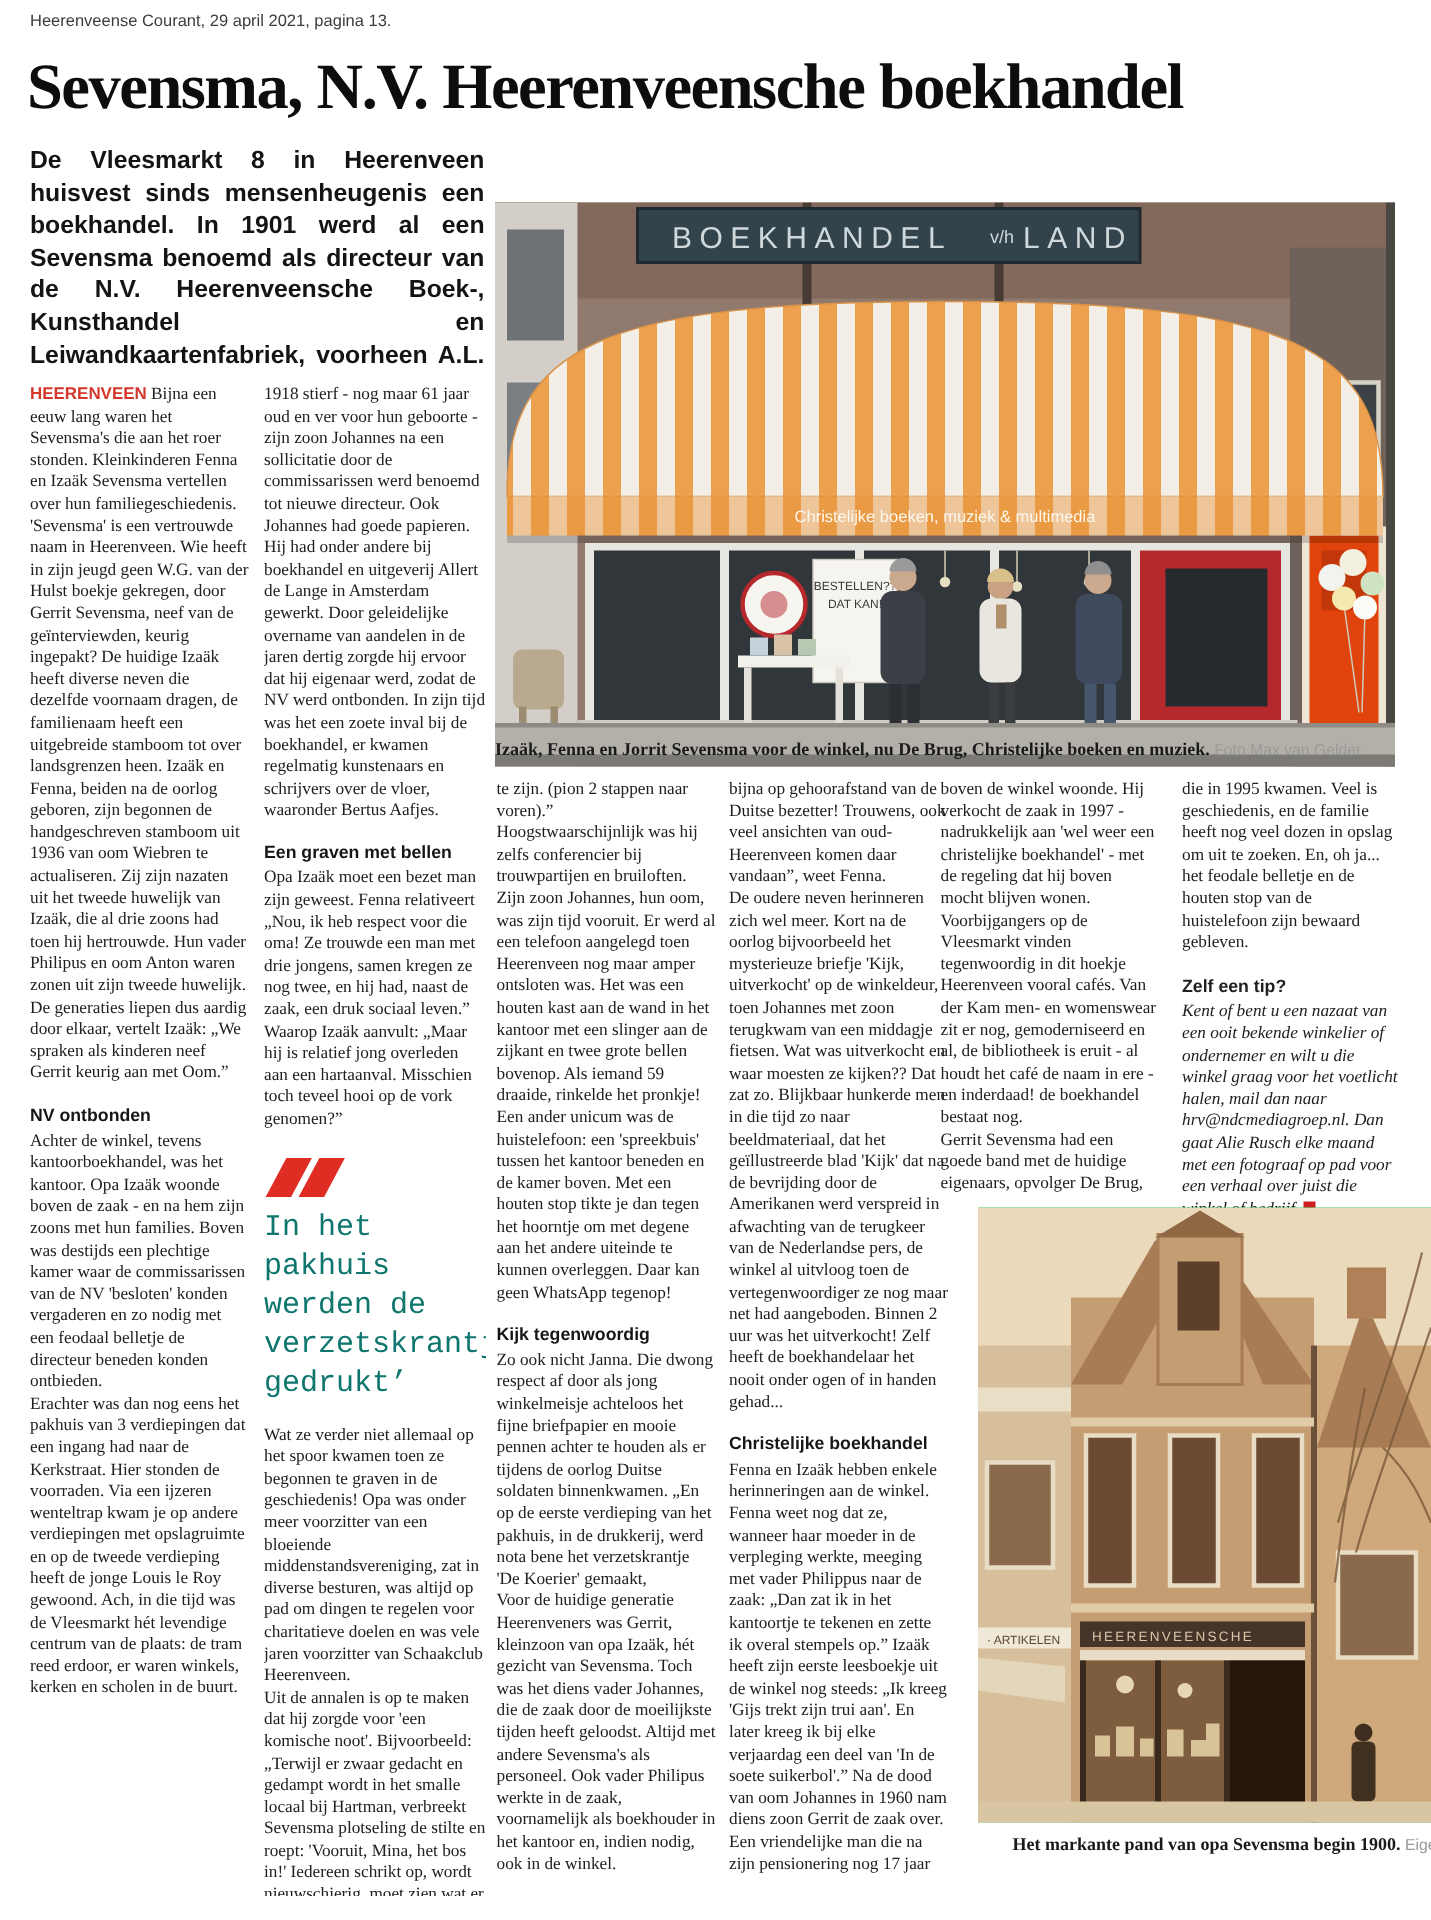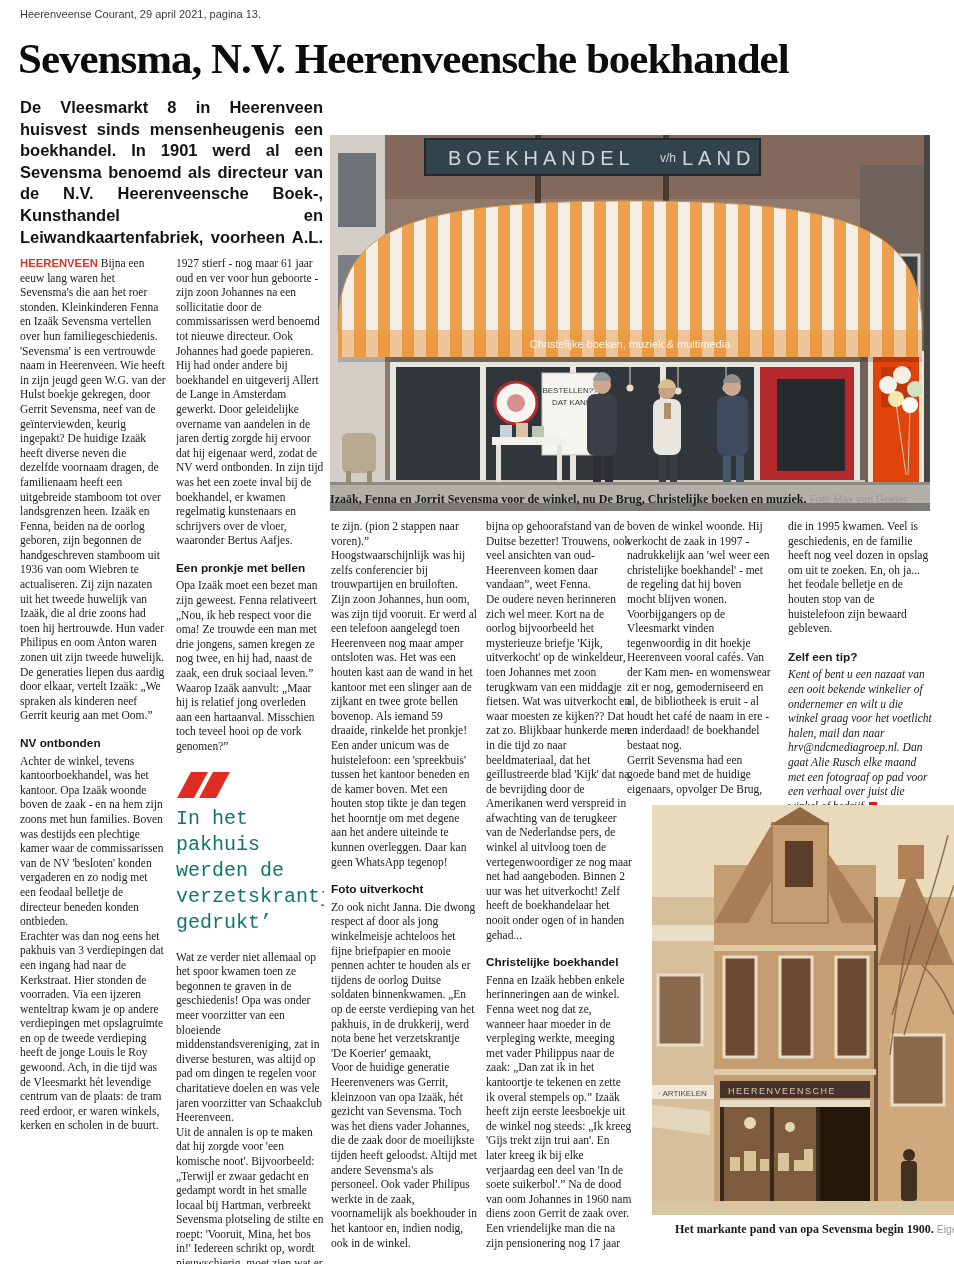--- a/index.html
+++ b/index.html
@@ -177,40 +177,40 @@
   </div>
 
   <div class="abs col col1">
     <p><span class="leadin">HEERENVEEN</span> <span>Bijna een eeuw lang waren het Sevensma's die aan het roer stonden. Kleinkinderen Fenna en Izaäk Sevensma vertellen over hun familiegeschiedenis. 'Sevensma' is een vertrouwde naam in Heerenveen. Wie heeft in zijn jeugd geen W.G. van der Hulst boekje gekregen, door Gerrit Sevensma, neef van de geïnterviewden, keurig ingepakt? De huidige Izaäk heeft diverse neven die dezelfde voornaam dragen, de familienaam heeft een uitgebreide stamboom tot over landsgrenzen heen. Izaäk en Fenna, beiden na de oorlog geboren, zijn begonnen de handgeschreven stamboom uit 1936 van oom Wiebren te actualiseren. Zij zijn nazaten uit het tweede huwelijk van Izaäk, die al drie zoons had toen hij hertrouwde. Hun vader Philipus en oom Anton waren zonen uit zijn tweede huwelijk. De generaties liepen dus aardig door elkaar, vertelt Izaäk: „We spraken als kinderen neef Gerrit keurig aan met Oom.”</span></p>
     <div class="bheading">NV ontbonden</div>
     <p>Achter de winkel, tevens kantoorboekhandel, was het kantoor. Opa Izaäk woonde boven de zaak - en na hem zijn zoons met hun families. Boven was destijds een plechtige kamer waar de commissarissen van de NV 'besloten' konden vergaderen en zo nodig met een feodaal belletje de directeur beneden konden ontbieden.</p>
     <p>Erachter was dan nog eens het pakhuis van 3 verdiepingen dat een ingang had naar de Kerkstraat. Hier stonden de voorraden. Via een ijzeren wenteltrap kwam je op andere verdiepingen met opslagruimte en op de tweede verdieping heeft de jonge Louis le Roy gewoond. Ach, in die tijd was de Vleesmarkt hét levendige centrum van de plaats: de tram reed erdoor, er waren winkels, kerken en scholen in de buurt.</p>
   </div>
 
   <div class="abs col col2">
-    <p>1927 stierf - nog maar 61 jaar oud en ver voor hun geboorte - zijn zoon Johannes na een sollicitatie door de commissarissen werd benoemd tot nieuwe directeur. Ook Johannes had goede papieren.</p>
+    <p>1918 stierf - nog maar 61 jaar oud en ver voor hun geboorte - zijn zoon Johannes na een sollicitatie door de commissarissen werd benoemd tot nieuwe directeur. Ook Johannes had goede papieren.</p>
     <p>Hij had onder andere bij boekhandel en uitgeverij Allert de Lange in Amsterdam gewerkt. Door geleidelijke overname van aandelen in de jaren dertig zorgde hij ervoor dat hij eigenaar werd, zodat de NV werd ontbonden. In zijn tijd was het een zoete inval bij de boekhandel, er kwamen regelmatig kunstenaars en schrijvers over de vloer, waaronder Bertus Aafjes.</p>
-    <div class="bheading">Een pronkje met bellen</div>
+    <div class="bheading">Een graven met bellen</div>
     <p>Opa Izaäk moet een bezet man zijn geweest. Fenna relativeert „Nou, ik heb respect voor die oma! Ze trouwde een man met drie jongens, samen kregen ze nog twee, en hij had, naast de zaak, een druk sociaal leven.” Waarop Izaäk aanvult: „Maar hij is relatief jong overleden aan een hartaanval. Misschien toch teveel hooi op de vork genomen?”</p>
     <div class="pullquote">
       <div class="qmark">
           <span></span>
           <span></span>
         </div>
       <div class="qtext">In het pakhuis werden de verzetskrantjes gedrukt’</div>
     </div>
     <p>Wat ze verder niet allemaal op het spoor kwamen toen ze begonnen te graven in de geschiedenis! Opa was onder meer voorzitter van een bloeiende middenstandsvereniging, zat in diverse besturen, was altijd op pad om dingen te regelen voor charitatieve doelen en was vele jaren voorzitter van Schaakclub Heerenveen.</p>
     <p>Uit de annalen is op te maken dat hij zorgde voor 'een komische noot'. Bijvoorbeeld: „Terwijl er zwaar gedacht en gedampt wordt in het smalle locaal bij Hartman, verbreekt Sevensma plotseling de stilte en roept: 'Vooruit, Mina, het bos in!' Iedereen schrikt op, wordt nieuwschierig, moet zien wat er aan de hand is. Het blijkt alleen maar C2 – C4</p>
   </div>
 
   <div class="abs col col3">
     <p>te zijn. (pion 2 stappen naar voren).”</p>
     <p>Hoogstwaarschijnlijk was hij zelfs conferencier bij trouwpartijen en bruiloften. Zijn zoon Johannes, hun oom, was zijn tijd vooruit. Er werd al een telefoon aangelegd toen Heerenveen nog maar amper ontsloten was. Het was een houten kast aan de wand in het kantoor met een slinger aan de zijkant en twee grote bellen bovenop. Als iemand 59 draaide, rinkelde het pronkje!</p>
     <p>Een ander unicum was de huistelefoon: een 'spreekbuis' tussen het kantoor beneden en de kamer boven. Met een houten stop tikte je dan tegen het hoorntje om met degene aan het andere uiteinde te kunnen overleggen. Daar kan geen WhatsApp tegenop!</p>
-    <div class="bheading">Foto uitverkocht</div>
+    <div class="bheading">Kijk tegenwoordig</div>
     <p>Zo ook nicht Janna. Die dwong respect af door als jong winkelmeisje achteloos het fijne briefpapier en mooie pennen achter te houden als er tijdens de oorlog Duitse soldaten binnenkwamen. „En op de eerste verdieping van het pakhuis, in de drukkerij, werd nota bene het verzetskrantje 'De Koerier' gemaakt,</p>
     <p>Voor de huidige generatie Heerenveners was Gerrit, kleinzoon van opa Izaäk, hét gezicht van Sevensma. Toch was het diens vader Johannes, die de zaak door de moeilijkste tijden heeft geloodst. Altijd met andere Sevensma's als personeel. Ook vader Philipus werkte in de zaak, voornamelijk als boekhouder in het kantoor en, indien nodig, ook in de winkel.</p>
   </div>
 
   <div class="abs col col4">
     <p>bijna op gehoorafstand van de Duitse bezetter! Trouwens, ook veel ansichten van oud-Heerenveen komen daar vandaan”, weet Fenna.</p>
     <p>De oudere neven herinneren zich wel meer. Kort na de oorlog bijvoorbeeld het mysterieuze briefje 'Kijk, uitverkocht' op de winkeldeur, toen Johannes met zoon terugkwam van een middagje fietsen. Wat was uitverkocht en waar moesten ze kijken?? Dat zat zo. Blijkbaar hunkerde men in die tijd zo naar beeldmateriaal, dat het geïllustreerde blad 'Kijk' dat na de bevrijding door de Amerikanen werd verspreid in afwachting van de terugkeer van de Nederlandse pers, de winkel al uitvloog toen de vertegenwoordiger ze nog maar net had aangeboden. Binnen 2 uur was het uitverkocht! Zelf heeft de boekhandelaar het nooit onder ogen of in handen gehad...</p>
     <div class="bheading">Christelijke boekhandel</div>
     <p>Fenna en Izaäk hebben enkele herinneringen aan de winkel. Fenna weet nog dat ze, wanneer haar moeder in de verpleging werkte, meeging met vader Philippus naar de zaak: „Dan zat ik in het kantoortje te tekenen en zette ik overal stempels op.” Izaäk heeft zijn eerste leesboekje uit de winkel nog steeds: „Ik kreeg 'Gijs trekt zijn trui aan'. En later kreeg ik bij elke verjaardag een deel van 'In de soete suikerbol'.” Na de dood van oom Johannes in 1960 nam diens zoon Gerrit de zaak over. Een vriendelijke man die na zijn pensionering nog 17 jaar</p>
   </div>

